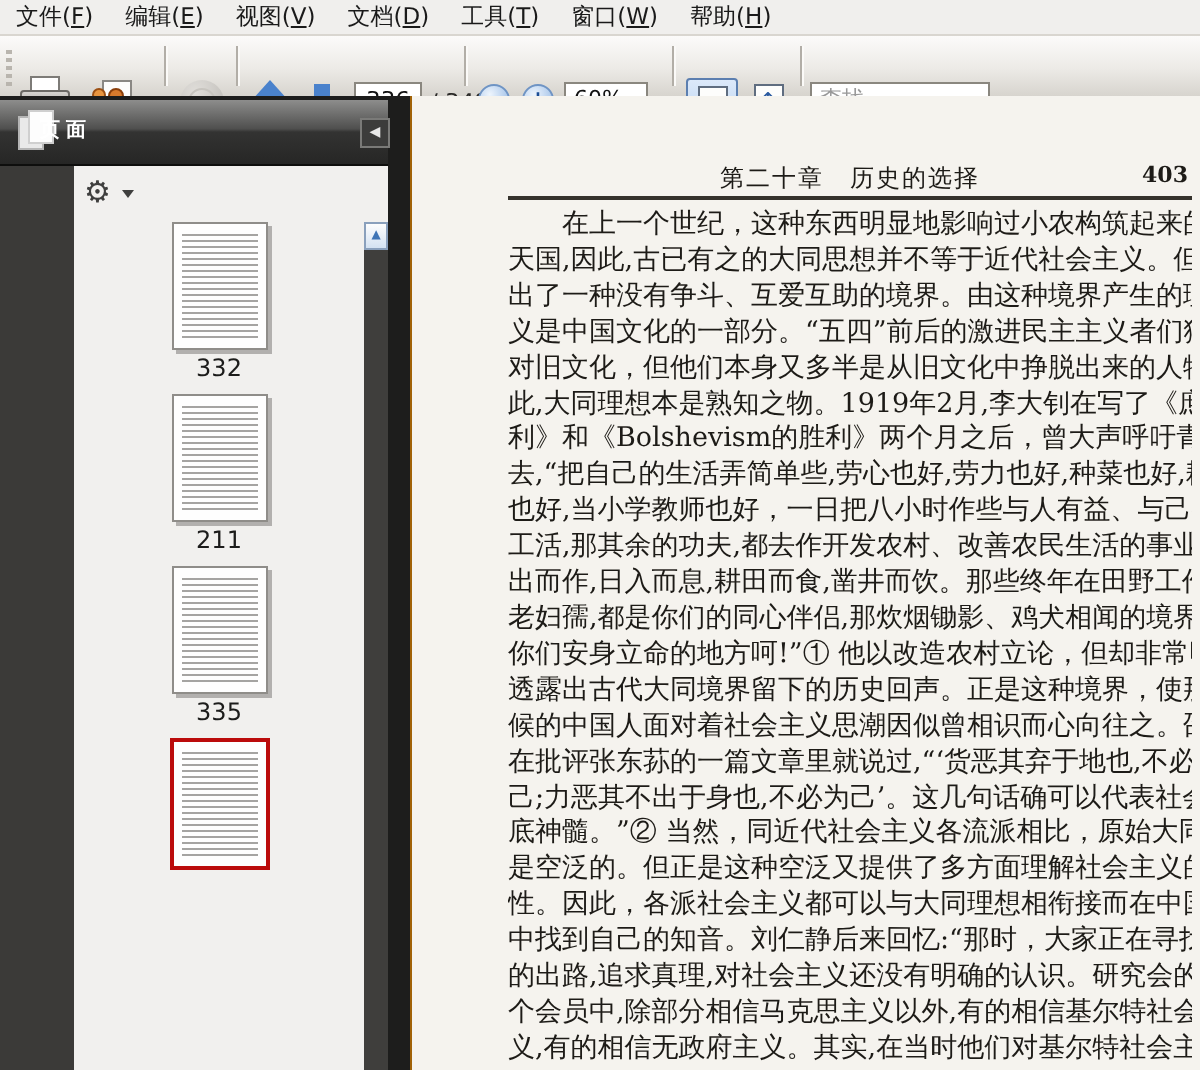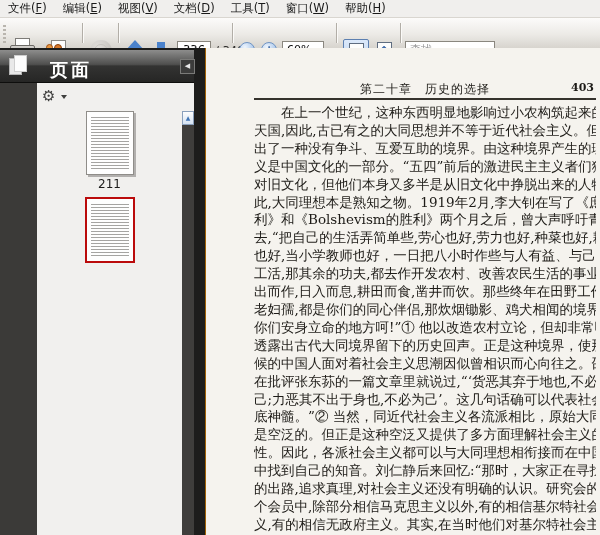--- a/index.html
+++ b/index.html
@@ -105,21 +105,21 @@
 
   
   #sidebar-header{position:absolute;left:0;top:2px;width:194px;height:32px;
     background:linear-gradient(#8d8d8c,#4f4f4e 45%,#333332 50%,#262625);
     border-bottom:1px solid #0e0e0d;}
   .pages-ico{position:absolute;left:9px;top:5px;width:20px;height:23px;}
   .pages-ico::before{content:"";position:absolute;left:0;top:3px;width:11px;height:15px;
     background:#e9e9e9;border:1px solid #b5b5b5;}
   .pages-ico::after{content:"";position:absolute;left:5px;top:0;width:11px;height:15px;
     background:#fdfdfd;border:1px solid #cfcfcf;}
-  #panel-title{position:absolute;left:50px;top:8px;color:#fff;font-size:18px;
+  #panel-title{position:absolute;left:20px;top:8px;color:#fff;font-size:10px;
     font-weight:bold;letter-spacing:3px;}
   #collapse-btn{position:absolute;left:180px;top:9px;width:13px;height:13px;background:#3c3c3b;
     border:1px solid #7a7a78;color:#e8e8e8;font-size:7px;line-height:12px;text-align:center;}
 
   
   #left-strip{position:absolute;left:0;top:35px;width:37px;height:452px;background:#3b3a38;
     border-right:1px solid #55545长;}
 
   
   #panel{position:absolute;left:37px;top:35px;width:157px;height:452px;background:#f1f0ee;}
@@ -244,21 +244,29 @@
     </div>
 
     <div id="panel">
       <div id="options-row">
         <span id="gear">⚙</span>
         <span class="caret" id="gear-caret"></span>
       </div>
       <div id="thumb-list">
           <div class="thumb-item">
             <div class="tpage text"></div>
+            <div class="tlabel">332</div>
+          </div>
+          <div class="thumb-item">
+            <div class="tpage text"></div>
             <div class="tlabel">211</div>
+          </div>
+          <div class="thumb-item">
+            <div class="tpage text"></div>
+            <div class="tlabel">335</div>
           </div>
           <div class="thumb-item current">
             <div class="tpage text"></div>
           </div>
         </div>
       <div id="panel-scrollbar">
         <div id="scroll-up">▲</div>
 
       </div>
     </div>

